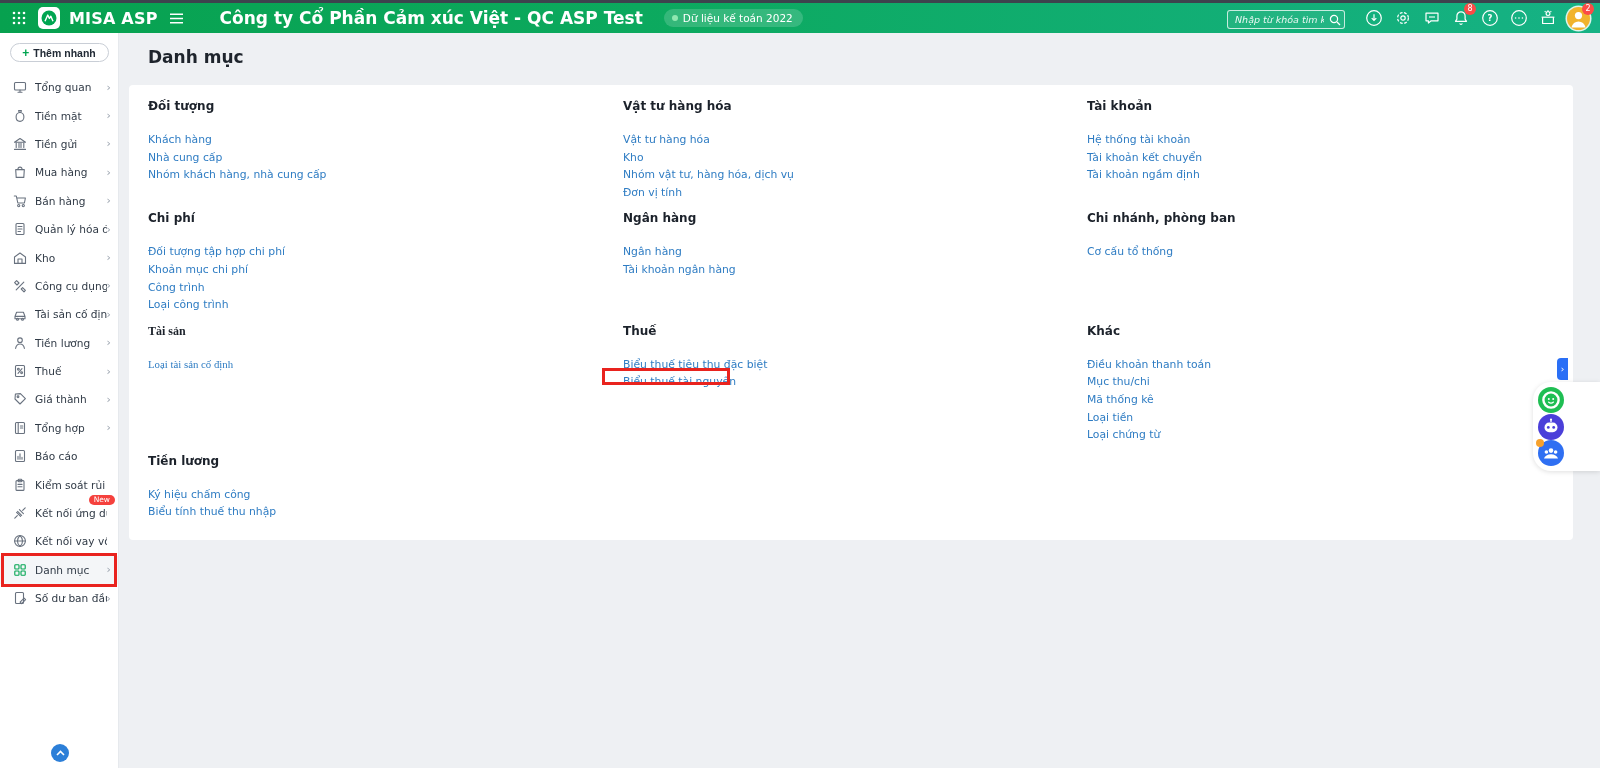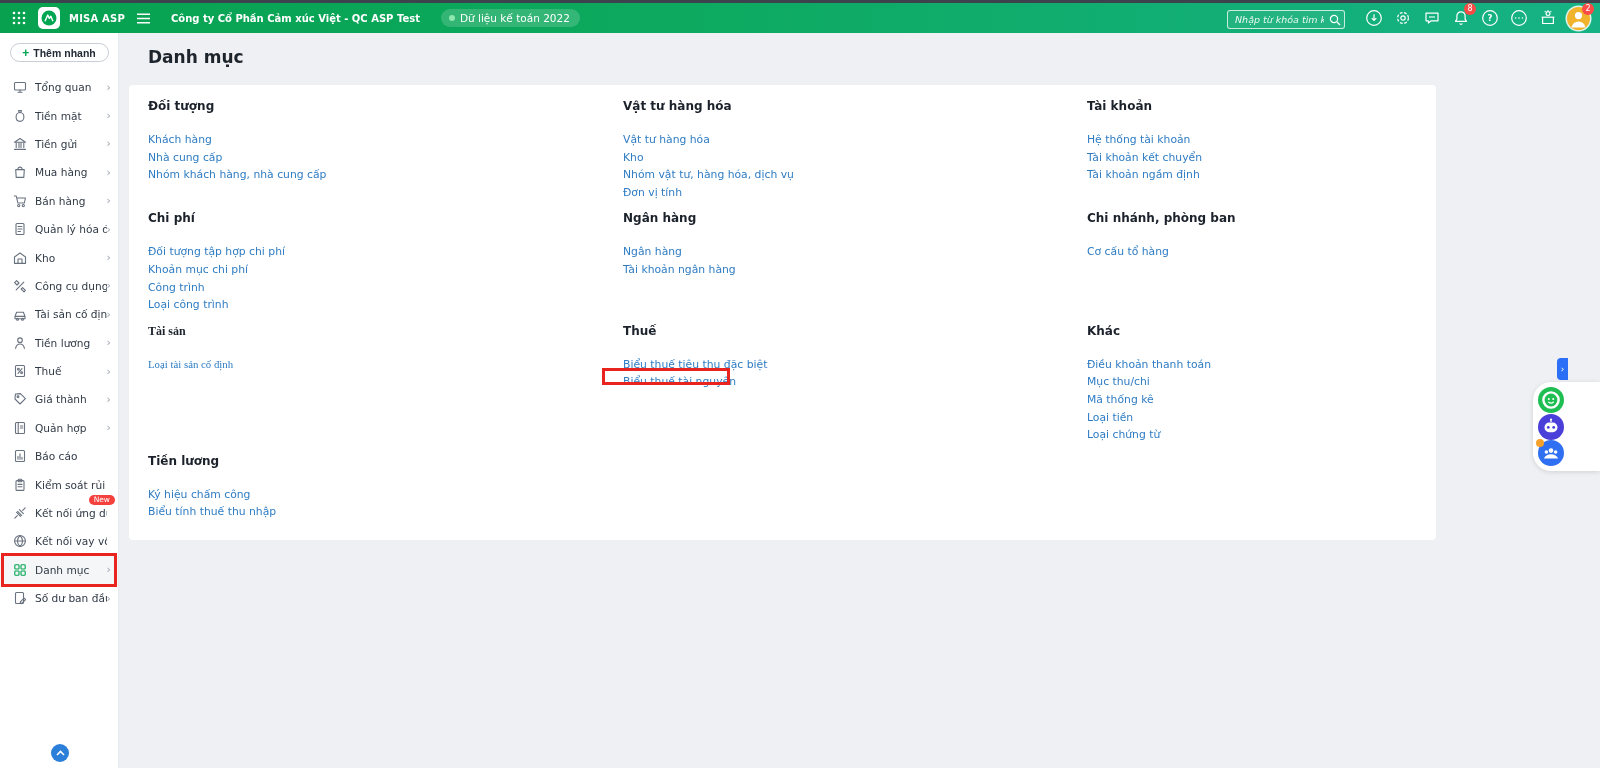--- a/index.html
+++ b/index.html
@@ -8,22 +8,22 @@
   a { text-decoration:none; }
 
   
   .topstrip { position:absolute; top:0; left:0; width:1600px; height:3px; background:#3d434d; }
   .topbar { position:absolute; top:3px; left:0; width:1600px; height:30px;
     background:linear-gradient(90deg,#07a14f 0%,#0ca95e 40%,#16b285 100%);
     display:flex; align-items:center; color:#fff; }
   .tb-left { display:flex; align-items:center; gap:9px; padding-left:9px; }
   .apps-btn, .burger-btn { width:20px; height:20px; display:flex; align-items:center; justify-content:center; cursor:pointer; }
   .logo-box { width:22px; height:22px; background:#fff; border-radius:5px; display:flex; align-items:center; justify-content:center; }
-  .brand { font-weight:bold; font-size:10px; letter-spacing:.2px; }
-  .company { font-weight:bold; font-size:10px; margin-left:8px; white-space:nowrap; }
+  .brand { font-weight:bold; font-size:16px; letter-spacing:.2px; }
+  .company { font-weight:bold; font-size:17px; margin-left:24px; white-space:nowrap; }
   .data-badge { margin-left:12px; display:flex; align-items:center; gap:5px;
     background:rgba(255,255,255,.17); border-radius:10px; padding:3px 10px 3px 8px;
     font-size:10.5px; white-space:nowrap; cursor:pointer; }
   .data-badge .dot { width:6px; height:6px; border-radius:50%; background:#8fe7b0; }
   .tb-right { margin-left:auto; display:flex; align-items:center; gap:9px; padding-right:10px; }
   .search-wrap { position:relative; margin-right:10px; }
   .search-input { width:118px; height:19px; background:rgba(255,255,255,.07);
     border:1px solid rgba(255,255,255,.75); border-radius:3px; color:#fff;
     font-style:italic; font-size:9.5px; padding:0 20px 0 7px; outline:none;
     font-family:"DejaVu Sans","Liberation Sans",sans-serif; }
@@ -60,21 +60,21 @@
     color:#fff; font-size:7.5px; border-radius:7px; padding:1.5px 5px; line-height:1; }
   .side-item.annotated::after { content:""; position:absolute; top:-3px; bottom:-3px;
     left:1px; right:1px; border:3px solid #e9231e; pointer-events:none; }
   .scroll-top { position:absolute; left:51px; bottom:6px; width:18px; height:18px;
     border-radius:50%; background:#2c7fd8; color:#fff; display:flex; align-items:center;
     justify-content:center; cursor:pointer; }
 
   
   .main { position:absolute; top:33px; left:119px; width:1481px; height:735px; background:#eef0f3; }
   .page-title { position:absolute; top:14px; left:29px; font-size:17px; font-weight:bold; color:#1e242c; }
-  .card { position:absolute; top:52px; left:10px; width:1307px; min-height:397px;
+  .card { position:absolute; top:52px; left:10px; width:1444px; min-height:397px;
     background:#fff; border-radius:4px; padding:14px 19px 20px; }
   .cat-grid { display:grid; grid-template-columns:475px 464px auto; grid-row-gap:11px; align-items:start; }
   .cat-group h3 { font-size:12px; font-weight:bold; color:#1c222b; margin-bottom:6px; line-height:15px; }
   .cat-group ul { list-style:none;margin-top:16px; }
   .cat-group li { line-height:15.6px; position:relative; }
   .cat-group a { color:#2e7cc3; font-size:10.8px; }
   .annotation-box { position:absolute; left:-21px; top:-4px; width:128px; height:17px;
     border:3px solid #e9231e; pointer-events:none; }
 
   
@@ -327,21 +327,21 @@
         <span class="si-label">Giá thành</span>
         <span class="si-chev">›</span>
       </div>
       <div class="side-item">
         <span class="si-icon">
           <svg width="14" height="14" viewBox="0 0 14 14" fill="none" stroke="currentColor" stroke-width="1.1" stroke-linejoin="round" stroke-linecap="round">
             <rect x="2.5" y="1.5" width="9" height="11" rx="1"></rect>
             <path d="M5.2 1.5v11M7.4 5h2.4M7.4 7h2.4"></path>
           </svg>
         </span>
-        <span class="si-label">Quản hợp</span>
+        <span class="si-label">Tổng hợp</span>
         <span class="si-chev">›</span>
       </div>
       <div class="side-item">
         <span class="si-icon">
           <svg width="14" height="14" viewBox="0 0 14 14" fill="none" stroke="currentColor" stroke-width="1.1" stroke-linejoin="round" stroke-linecap="round">
             <rect x="2.5" y="1.5" width="9" height="11" rx="1"></rect>
             <path d="M5 10.2V7.4M7 10.2V4.8M9 10.2V8.2"></path>
           </svg>
         </span>
         <span class="si-label">Báo cáo</span>
@@ -449,21 +449,21 @@
         <div class="cat-group" style="grid-area: 2 / 2;">
           <h3>Ngân hàng</h3>
           <ul>
             <li><a href="#">Ngân hàng</a></li>
             <li><a href="#">Tài khoản ngân hàng</a></li>
           </ul>
         </div>
         <div class="cat-group" style="grid-area: 2 / 3;">
           <h3>Chi nhánh, phòng ban</h3>
           <ul>
-            <li><a href="#">Cơ cấu tổ hàng</a></li>
+            <li><a href="#">Cơ cấu tổ thống</a></li>
           </ul>
         </div>
         <div class="cat-group" style="grid-area: 3 / 1; font-family: Liberation Serif, serif;">
           <h3>Tài sản</h3>
           <ul>
             <li><a href="#">Loại tài sản cố định</a></li>
           </ul>
         </div>
         <div class="cat-group" style="grid-area: 3 / 2;">
           <h3>Thuế</h3>

